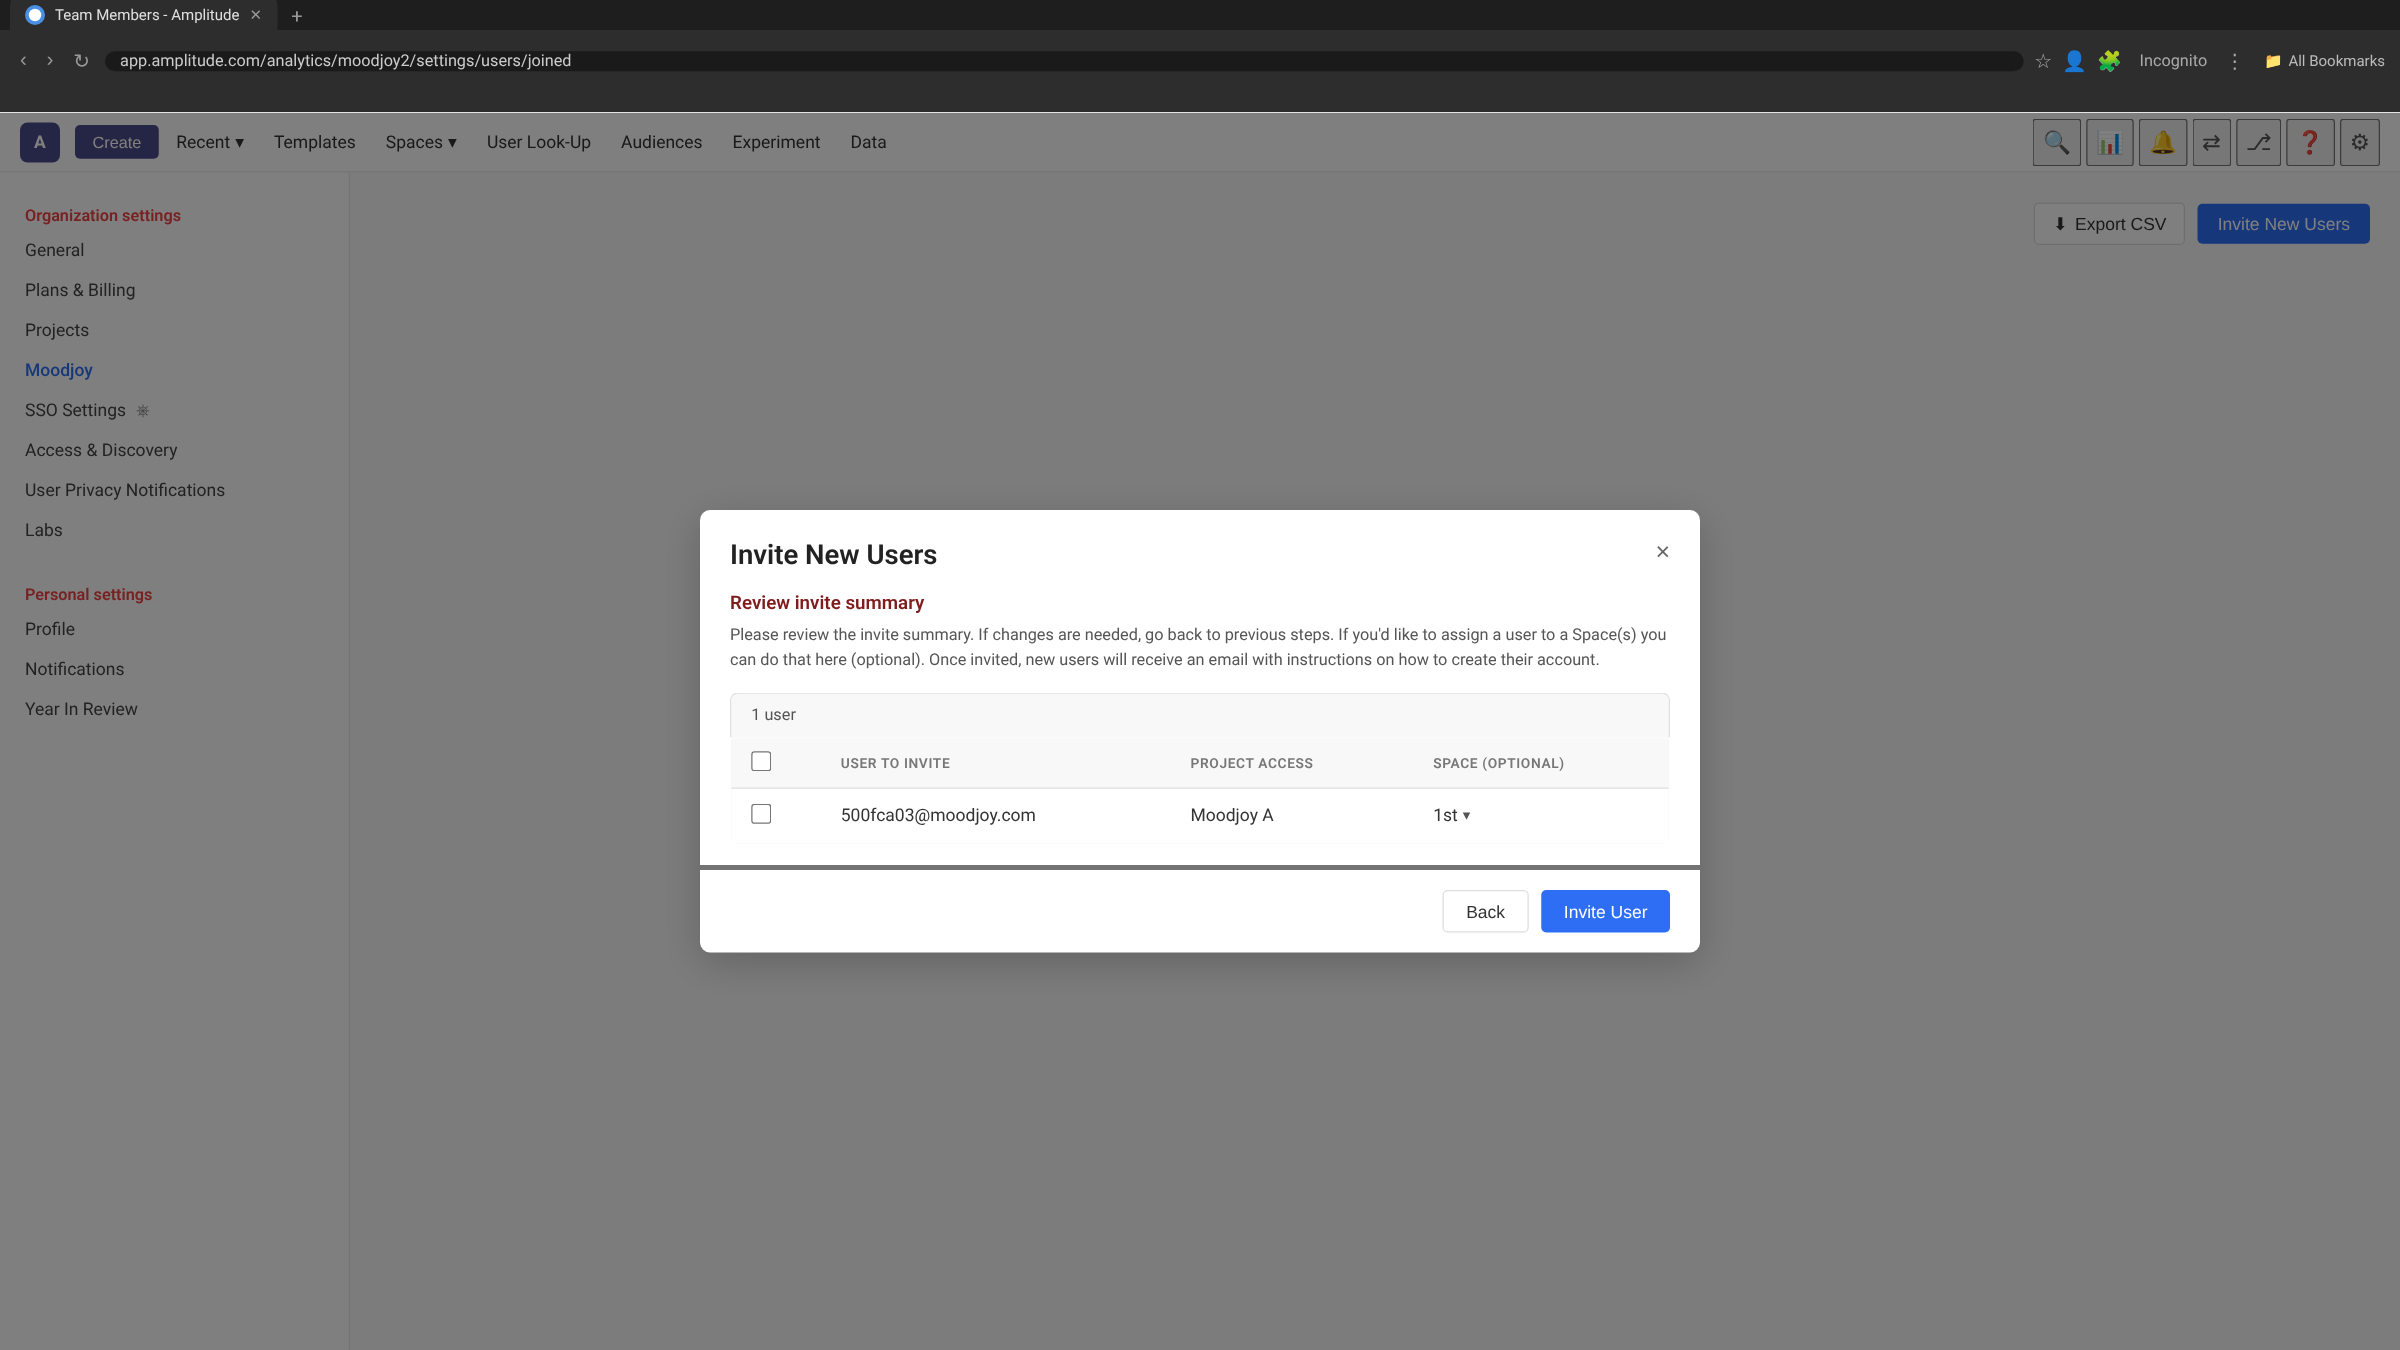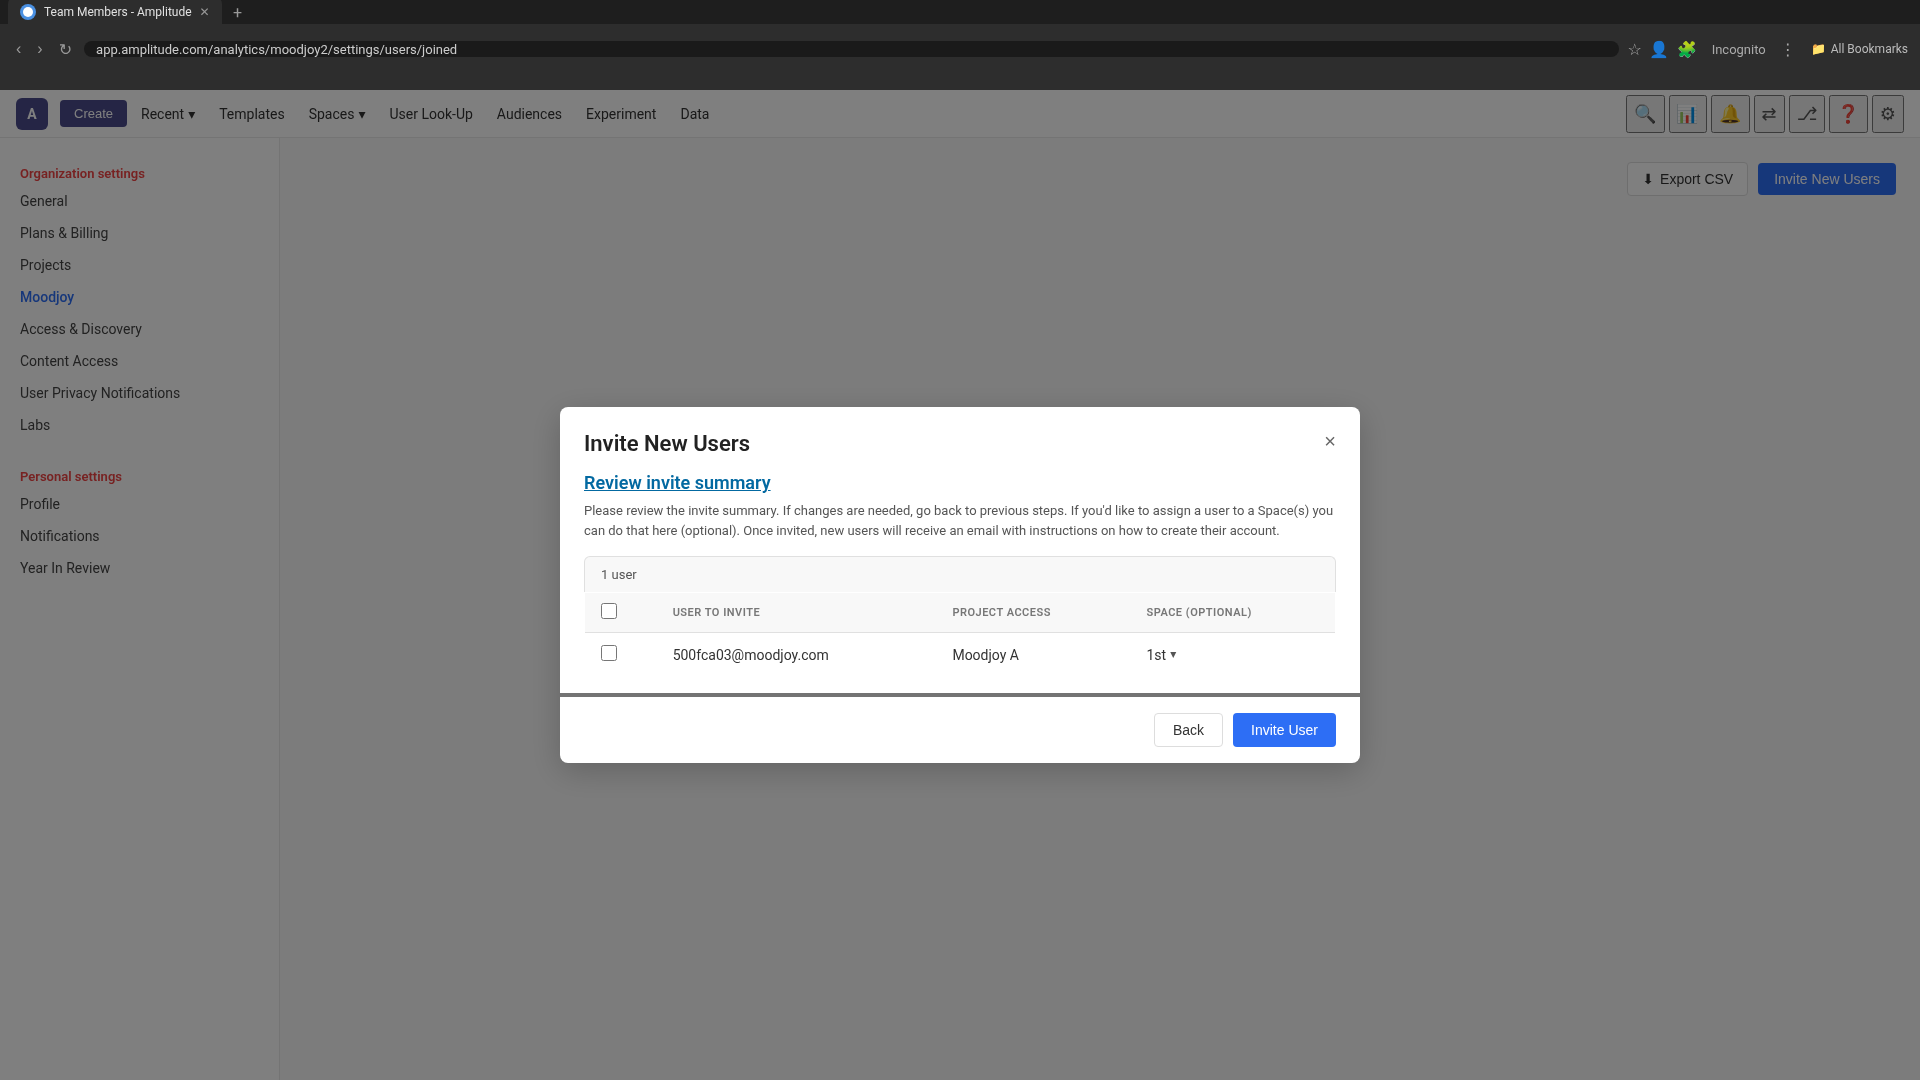--- a/index.html
+++ b/index.html
@@ -47,21 +47,21 @@
     .export-csv-btn { border: 1px solid #ddd; background: white; color: #333; padding: 8px 14px; border-radius: 4px; font-size: 14px; cursor: pointer; display: flex; align-items: center; gap: 6px; }
     .invite-btn-header { background: #2d6ef5; color: white; border: none; border-radius: 4px; padding: 8px 16px; font-size: 14px; cursor: pointer; font-weight: 500; }
 
     
     .modal-overlay { position: fixed; top: 90px; left: 0; right: 0; bottom: 0; background: rgba(0,0,0,0.5); display: flex; align-items: center; justify-content: center; z-index: 100; }
     .modal { background: white; border-radius: 8px; width: 800px; max-width: 90%; box-shadow: 0 8px 32px rgba(0,0,0,0.2); }
     .modal-header { padding: 24px 24px 16px; display: flex; justify-content: space-between; align-items: flex-start; }
     .modal-title { font-size: 22px; font-weight: 600; color: #222; }
     .modal-close { background: none; border: none; font-size: 20px; color: #666; cursor: pointer; line-height: 1; }
     .modal-body { padding: 0 24px 16px; }
-    .review-title { font-size: 18px; font-weight: 600; color: #0369a1; margin-bottom: 8px; text-decoration: underline; }
+    .review-title { font-size: 15px; font-weight: 600; color: #7f1d1d; margin-bottom: 8px; }
     .review-desc { font-size: 13px; color: #555; line-height: 1.5; margin-bottom: 16px; }
 
     
     .user-count-bar { background: #f8f8f8; border: 1px solid #e0e0e0; border-bottom: none; border-radius: 6px 6px 0 0; padding: 10px 16px; font-size: 13px; color: #555; }
     .invite-table { width: 100%; border-collapse: collapse; border: 1px solid #e0e0e0; border-radius: 0 0 6px 6px; overflow: hidden; }
     .invite-table thead tr { background: #f8f8f8; }
     .invite-table th { padding: 10px 16px; text-align: left; font-size: 11px; font-weight: 600; color: #777; text-transform: uppercase; letter-spacing: 0.5px; border-bottom: 1px solid #e0e0e0; }
     .invite-table td { padding: 12px 16px; font-size: 14px; color: #333; background: white; }
     .table-checkbox { width: 16px; height: 16px; cursor: pointer; }
     .space-dropdown { display: flex; gap: 4px; cursor: pointer; color: #333; }
@@ -158,24 +158,25 @@
       <div class="sidebar-item">
         <span>Plans &amp; Billing</span>
       </div>
       <div class="sidebar-item">
         <span>Projects</span>
       </div>
       <div class="sidebar-item active">
         <span>Moodjoy</span>
       </div>
       <div class="sidebar-item">
+        <span>SSO Settings</span>
+        <span class="sidebar-item-icon">⎈</span>
+      </div>
+      <div class="sidebar-item">
         <span>Access &amp; Discovery</span>
-      </div>
-      <div class="sidebar-item">
-        <span>Content Access</span>
       </div>
       <div class="sidebar-item">
         <span>User Privacy Notifications</span>
       </div>
       <div class="sidebar-item">
         <span>Labs</span>
       </div>
 
       <div class="sidebar-section-title" style="margin-top:20px;">Personal settings</div>
 

